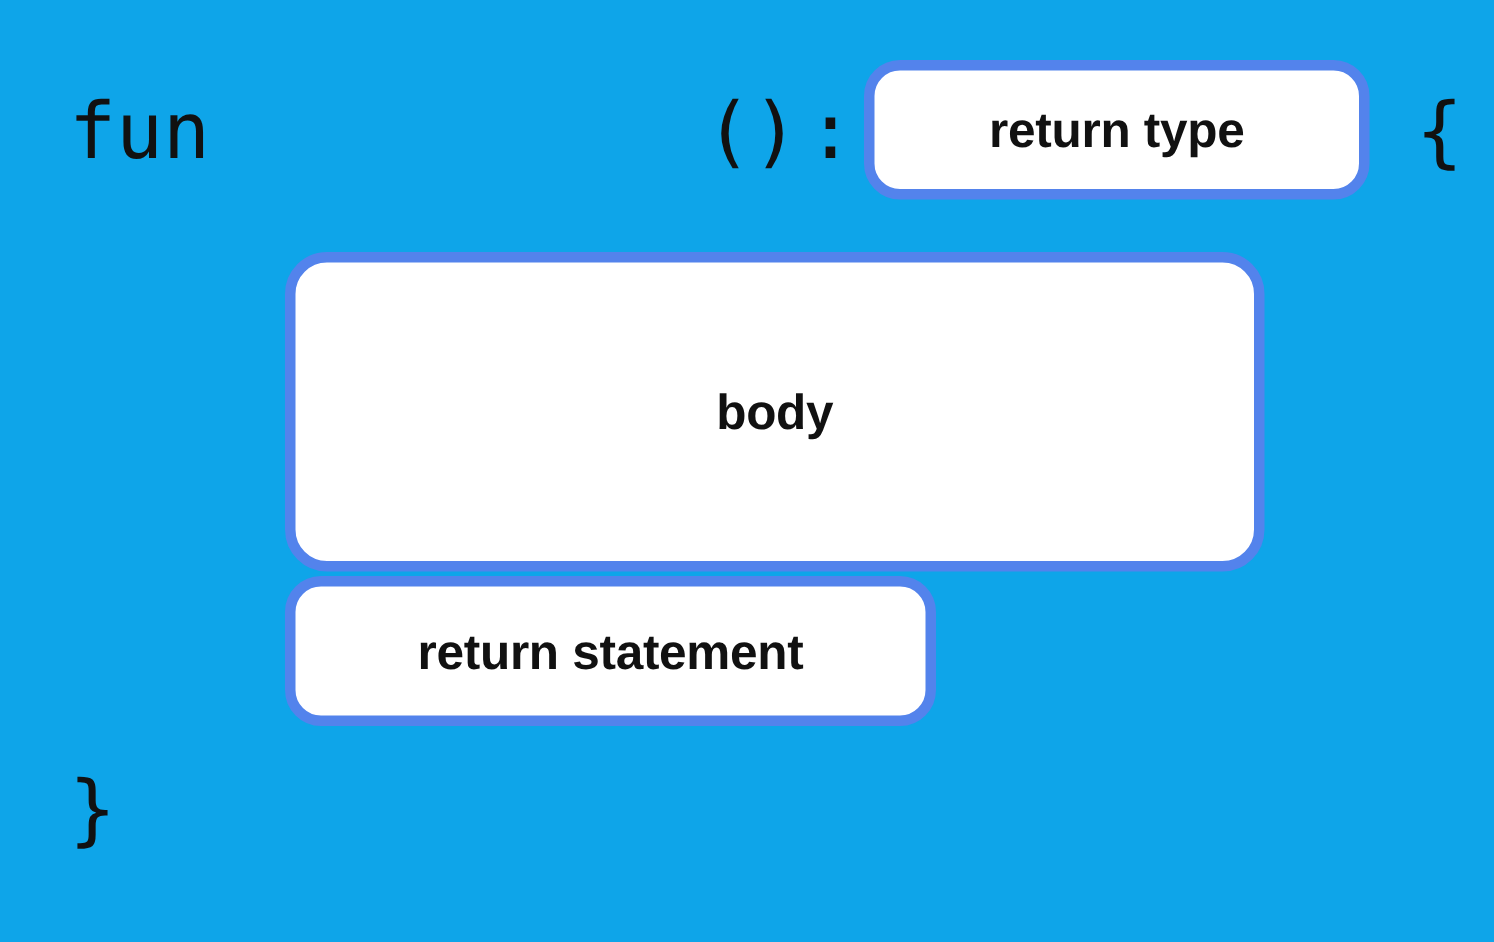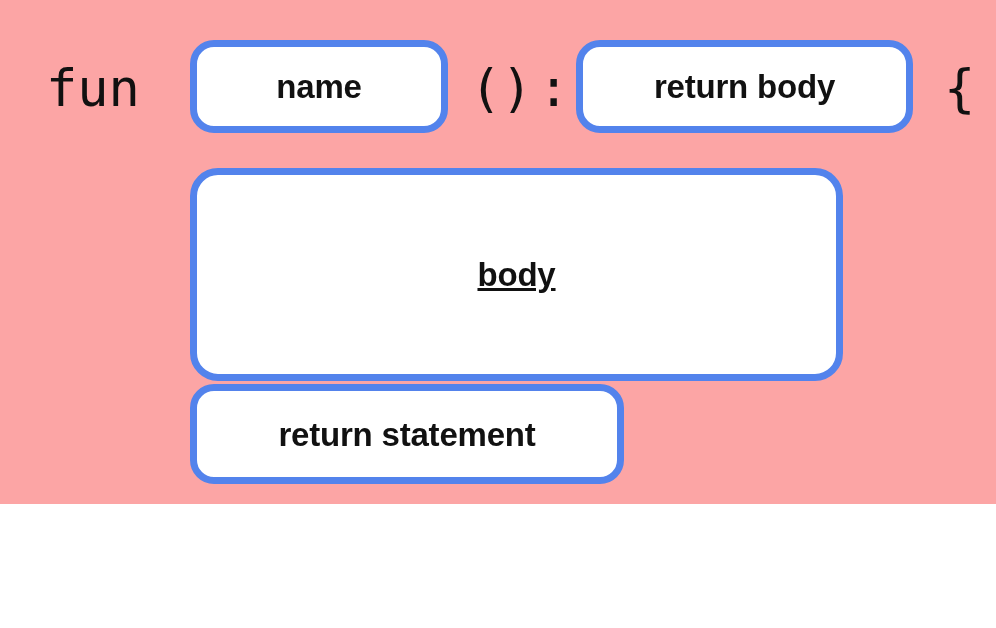--- a/index.html
+++ b/index.html
@@ -7,22 +7,22 @@
     padding: 0;
     background: #ffffff;
   }
   body {
     font-family: "Liberation Sans", sans-serif;
   }
 
   #canvas {
     position: relative;
     width: 996px;
-    height: 504px;
-    background: #fca5a5;
+    height: 628px;
+    background: #0ea5e9;
     overflow: hidden;
   }
 
   
   .syntax {
     position: absolute;
     font-family: "DejaVu Sans Mono", "Liberation Mono", monospace;
     font-weight: 400;
     color: #111111;
     white-space: pre;
@@ -51,49 +51,46 @@
   }
 
   
   #slot-name        { left: 190px; top: 40px;  width: 258px; height: 93px; }
   #slot-name .slot-label        { font-size: 33px; }
 
   #slot-return-type { left: 576px; top: 40px;  width: 337px; height: 93px; }
   #slot-return-type .slot-label { font-size: 33px; }
 
   #slot-body        { left: 190px; top: 168px; width: 653px; height: 213px; border-radius: 28px; }
-  #slot-body .slot-label        { font-size: 33px; text-decoration: underline; }
+  #slot-body .slot-label        { font-size: 33px; }
 
   #slot-return-stmt { left: 190px; top: 384px; width: 434px; height: 100px; }
   #slot-return-stmt .slot-label { font-size: 33px; }
 
   
   #kw-fun      { left: 46px;  top: 62px;  font-size: 52px; }
   #tok-parens  { left: 470px; top: 62px;  font-size: 52px; }
   #tok-colon   { left: 538px; top: 62px;  font-size: 52px; }
   #tok-brace-open  { left: 944px; top: 62px; font-size: 52px; }
   #tok-brace-close { left: 46px;  top: 514px; font-size: 52px; }
 </style>
 </head>
 <body>
 
 <div id="canvas">
 
   <span class="syntax" id="kw-fun">fun</span>
 
-  <div class="slot" id="slot-name">
-    <span class="slot-label">name</span>
-  </div>
 
   <span class="syntax" id="tok-parens">()</span>
 
   <span class="syntax" id="tok-colon">:</span>
 
   <div class="slot" id="slot-return-type">
-    <span class="slot-label">return body</span>
+    <span class="slot-label">return type</span>
   </div>
 
   <span class="syntax" id="tok-brace-open">{</span>
 
   <div class="slot" id="slot-body">
     <span class="slot-label">body</span>
   </div>
 
   <div class="slot" id="slot-return-stmt">
     <span class="slot-label">return statement</span>

